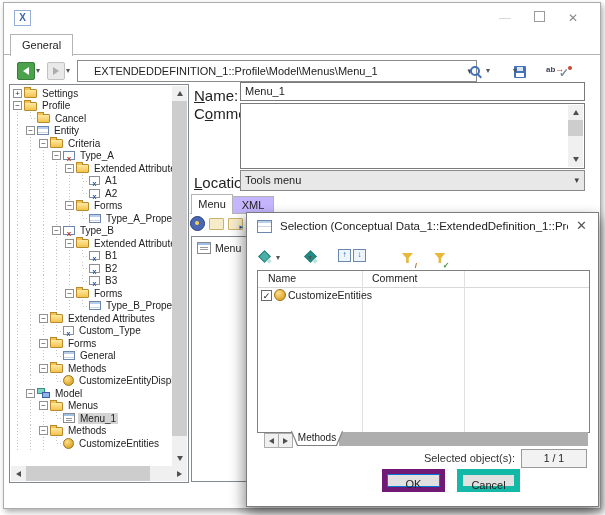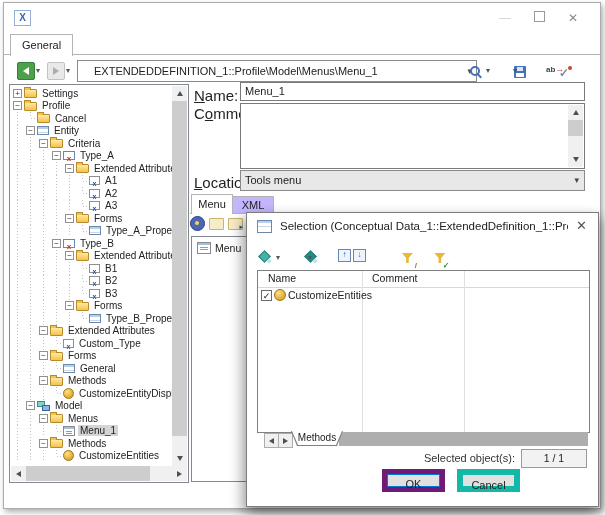--- a/index.html
+++ b/index.html
@@ -286,30 +286,20 @@
             <span class="guide"></span>
             <span class="elb"></span>
             <span class="ticon i-extattr"></span>
             <span class="tlabel">A2</span>
           </div>
           <div class="trow">
             <span class="guide"></span>
             <span class="guide"></span>
             <span class="guide"></span>
             <span class="guide"></span>
-            <span class="guide"></span>
-            <span class="elb"></span>
-            <span class="ticon i-extattr"></span>
-            <span class="tlabel">A3</span>
-          </div>
-          <div class="trow">
-            <span class="guide"></span>
-            <span class="guide"></span>
-            <span class="guide"></span>
-            <span class="guide"></span>
             <span class="expcol">
               <span class="exp">−</span>
             </span>
             <span class="ticon i-folder"></span>
             <span class="tlabel">Forms</span>
           </div>
           <div class="trow">
             <span class="guide"></span>
             <span class="guide"></span>
             <span class="guide"></span>

